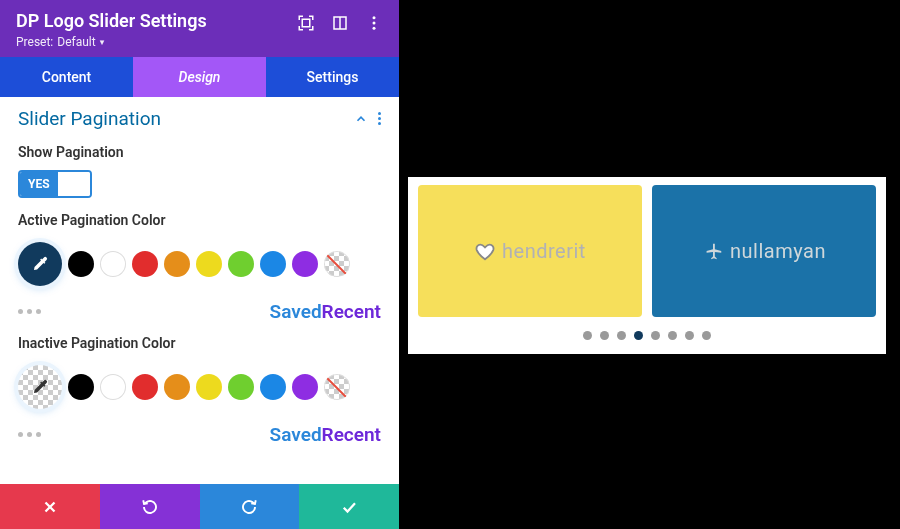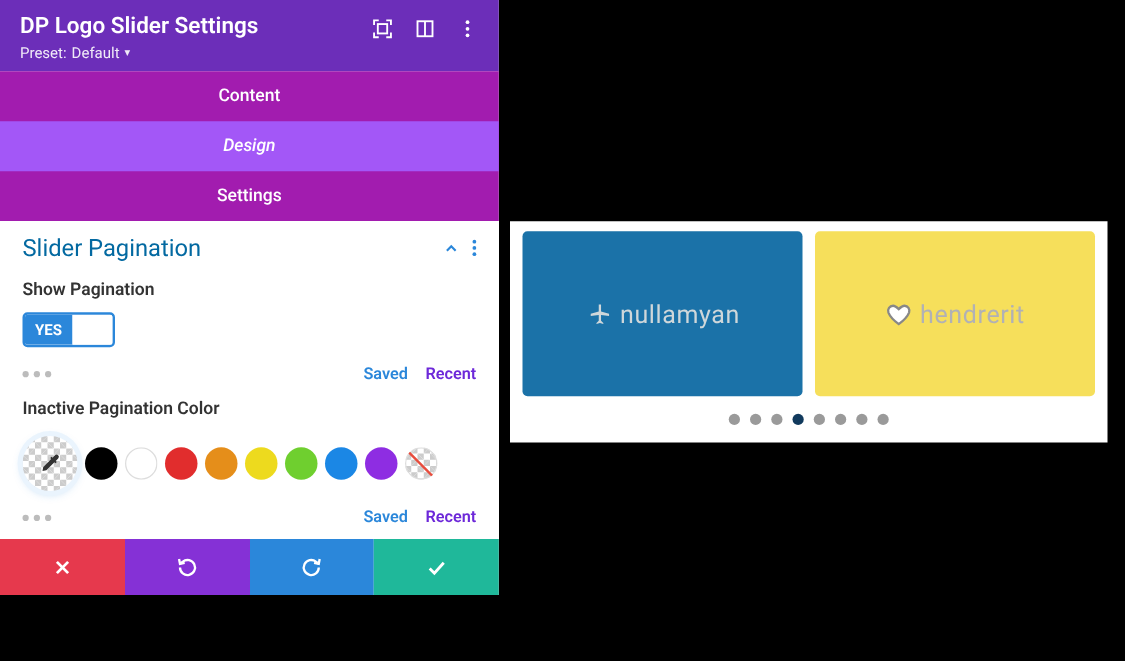--- a/index.html
+++ b/index.html
@@ -1,28 +1,28 @@
 <!DOCTYPE html>
 <html><head>
 <meta charset="utf-8">
 <style>
   * { box-sizing: border-box; margin: 0; padding: 0; }
   body { font-family: -apple-system, BlinkMacSystemFont, "Segoe UI", Roboto, "Open Sans", sans-serif; background: #000; width: 900px; height: 529px; overflow: hidden; position: relative; }
   
   
-  .panel { position: absolute; left: 0; top: 0; width: 399px; height: 476px; background: #fff; display: flex; flex-direction: column; }
+  .panel { position: absolute; left: 0; top: 0; width: 399px; height: 529px; background: #fff; display: flex; flex-direction: column; }
   
   .panel-header { background: #6c2eb9; color: #fff; padding: 10px 16px 8px; display: flex; align-items: flex-start; justify-content: space-between; }
   .panel-header-left { display: flex; flex-direction: column; gap: 4px; }
   .panel-title { font-size: 18px; font-weight: 600; }
   .panel-preset { font-size: 12px; opacity: .9; display: flex; align-items: center; gap: 4px; }
   .panel-header-right { display: flex; align-items: center; gap: 16px; padding-top: 4px; }
   .hdr-icon { width: 18px; height: 18px; color: #fff; cursor: pointer; display:flex; align-items:center; justify-content:center;}
   
-  .tabs { display: flex; background: #a21caf; flex-direction: column; }
+  .tabs { display: flex; background: #1d4ed8; }
   .tab { flex: 1; text-align: center; padding: 12px 0; color: #fff; font-size: 14px; font-weight: 500; cursor: pointer; }
   .tab.active { background: #a357f7; font-style: italic; }
   
   .scroll { flex: 1; overflow-y: auto; background: #fff; padding: 0 0 10px; }
   
   .section-head { display: flex; align-items: center; padding: 10px 18px; }
   .section-title { color: #0369a1; font-size: 19px; font-weight: 400; flex: 1; }
   .caret { color: #2b87da; width: 14px; height: 14px; margin-right: 10px; }
   .kebab { color: #2b87da; display:flex; flex-direction:column; gap:2px; cursor:pointer;}
   .kebab span{ width:3px; height:3px; background:#2b87da; border-radius:50%;}
@@ -41,21 +41,21 @@
   .picker svg { width: 18px; height: 18px; }
   .checker { background-image: linear-gradient(45deg,#ccc 25%,transparent 25%),linear-gradient(-45deg,#ccc 25%,transparent 25%),linear-gradient(45deg,transparent 75%,#ccc 75%),linear-gradient(-45deg,transparent 75%,#ccc 75%); background-size:10px 10px; background-position:0 0,0 5px,5px -5px,-5px 0; background-color:#fff;}
   .sw { width: 26px; height: 26px; border-radius: 50%; cursor:pointer; }
   .sw-white { box-shadow: inset 0 0 0 1px #ddd; }
   .sw-trans { position:relative; overflow:hidden;}
   .sw-trans::after{ content:""; position:absolute; left:-4px; right:-4px; top:50%; height:2px; background:#e74c3c; transform:rotate(45deg);}
   
   .row-meta { display:flex; align-items:center; padding:4px 18px 8px; }
   .dots3 { display:flex; gap:4px; cursor:pointer;}
   .dots3 span{ width:5px; height:5px; background:#bcbcbc; border-radius:50%;}
-  .meta-links { margin-left:auto; display:flex; gap:14px; font-size:13px; font-weight:600;}
+  .meta-links { margin-left:auto; display:flex; font-size:19px; font-weight:600;}
   .meta-saved{ color:#2b87da; cursor:pointer;}
   .meta-recent{ color:#6d28d9; cursor:pointer;}
   
   .footer { display:flex; height:45px; }
   .fbtn { flex:1; display:flex; align-items:center; justify-content:center; color:#fff; cursor:pointer; }
   .fbtn svg{ width:18px; height:18px; }
   
   
   .preview { position:absolute; left:408px; top:177px; width:478px; height:177px; background:#fff; padding:8px 10px 12px; }
   .cards { display:flex; gap:10px; height:132px; }
@@ -123,37 +123,25 @@
     </div>
 
     <div class="field">
       <div class="field-label">Show Pagination</div>
       <div class="toggle">
         <div class="toggle-label">YES</div>
         <div class="toggle-knob"></div>
       </div>
     </div>
 
-    <div class="row-meta">
-      <div class="dots3">
-          <span></span>
-          <span></span>
-          <span></span>
-        </div>
-      <div class="meta-links">
-        <span class="meta-saved">Saved</span>
-        <span class="meta-recent">Recent</span>
-      </div>
-    </div>
-
     <div class="field">
-      <div class="field-label">Inactive Pagination Color</div>
+      <div class="field-label">Active Pagination Color</div>
       <div class="swatches">
-        <div class="picker picker-glow checker">
-          <svg viewBox="0 0 24 24" fill="#333">
+        <div class="picker picker-glow" style="background:#113a5d">
+          <svg viewBox="0 0 24 24" fill="#fff">
               <path d="M20.7 3.3a2.4 2.4 0 0 0-3.4 0l-2.6 2.6-1.1-1.1-1.4 1.4 1.1 1.1-8.6 8.6L4 20l4.1-.7 8.6-8.6 1.1 1.1 1.4-1.4-1.1-1.1 2.6-2.6a2.4 2.4 0 0 0 0-3.4z"></path>
             </svg>
         </div>
         <div class="sw" style="background:#000"></div>
         <div class="sw sw-white" style="background:#fff"></div>
         <div class="sw" style="background:#e12d2d"></div>
         <div class="sw" style="background:#e58e1a"></div>
         <div class="sw" style="background:#edda1e"></div>
         <div class="sw" style="background:#6fcf2f"></div>
         <div class="sw" style="background:#1b87e5"></div>
@@ -165,20 +153,51 @@
       <div class="dots3">
           <span></span>
           <span></span>
           <span></span>
         </div>
       <div class="meta-links">
         <span class="meta-saved">Saved</span>
         <span class="meta-recent">Recent</span>
       </div>
     </div>
+
+    <div class="field">
+      <div class="field-label">Inactive Pagination Color</div>
+      <div class="swatches">
+        <div class="picker picker-glow checker">
+          <svg viewBox="0 0 24 24" fill="#333">
+              <path d="M20.7 3.3a2.4 2.4 0 0 0-3.4 0l-2.6 2.6-1.1-1.1-1.4 1.4 1.1 1.1-8.6 8.6L4 20l4.1-.7 8.6-8.6 1.1 1.1 1.4-1.4-1.1-1.1 2.6-2.6a2.4 2.4 0 0 0 0-3.4z"></path>
+            </svg>
+        </div>
+        <div class="sw" style="background:#000"></div>
+        <div class="sw sw-white" style="background:#fff"></div>
+        <div class="sw" style="background:#e12d2d"></div>
+        <div class="sw" style="background:#e58e1a"></div>
+        <div class="sw" style="background:#edda1e"></div>
+        <div class="sw" style="background:#6fcf2f"></div>
+        <div class="sw" style="background:#1b87e5"></div>
+        <div class="sw" style="background:#8e2de2"></div>
+        <div class="sw sw-white sw-trans checker"></div>
+      </div>
+    </div>
+    <div class="row-meta">
+      <div class="dots3">
+          <span></span>
+          <span></span>
+          <span></span>
+        </div>
+      <div class="meta-links">
+        <span class="meta-saved">Saved</span>
+        <span class="meta-recent">Recent</span>
+      </div>
+    </div>
   </div>
 
   <div class="footer">
     <div class="fbtn" style="background:#e6394d">
       <svg viewBox="0 0 24 24" fill="none" stroke="currentColor" stroke-width="3">
           <line x1="6" y1="6" x2="18" y2="18"></line>
           <line x1="18" y1="6" x2="6" y2="18"></line>
         </svg>
     </div>
     <div class="fbtn" style="background:#8531d6">
@@ -196,32 +215,32 @@
     <div class="fbtn" style="background:#1fb89a">
       <svg viewBox="0 0 24 24" fill="none" stroke="currentColor" stroke-width="3">
           <polyline points="5 13 10 18 20 7"></polyline>
         </svg>
     </div>
   </div>
 </div>
 
 <div class="preview">
   <div class="cards">
+    <div class="card card2">
+      <svg class="logo-ico" viewBox="0 0 24 24" fill="none" stroke="#888" stroke-width="2">
+          <path d="M12 21s-7-5-9-10c-1-3 1-6 4-6 2 0 4 2 5 3 1-1 3-3 5-3 3 0 5 3 4 6-2 5-9 10-9 10z" fill="#fff"></path>
+        </svg>
+      <span>hendrerit</span>
+    </div>
     <div class="card card1">
       <svg class="logo-ico" viewBox="0 0 24 24" fill="currentColor">
           <path d="M21 12l-7-2V4l-2 0v6l-7 2v2l7-1v5l-2 2v1l3-1 3 1v-1l-2-2v-5l7 1z"></path>
         </svg>
       <span>nullamyan</span>
     </div>
-    <div class="card card2">
-      <svg class="logo-ico" viewBox="0 0 24 24" fill="none" stroke="#888" stroke-width="2">
-          <path d="M12 21s-7-5-9-10c-1-3 1-6 4-6 2 0 4 2 5 3 1-1 3-3 5-3 3 0 5 3 4 6-2 5-9 10-9 10z" fill="#fff"></path>
-        </svg>
-      <span>hendrerit</span>
-    </div>
   </div>
   <div class="pager">
     <div class="pdot"></div>
     <div class="pdot"></div>
     <div class="pdot"></div>
     <div class="pdot active"></div>
     <div class="pdot"></div>
     <div class="pdot"></div>
     <div class="pdot"></div>
     <div class="pdot"></div>

